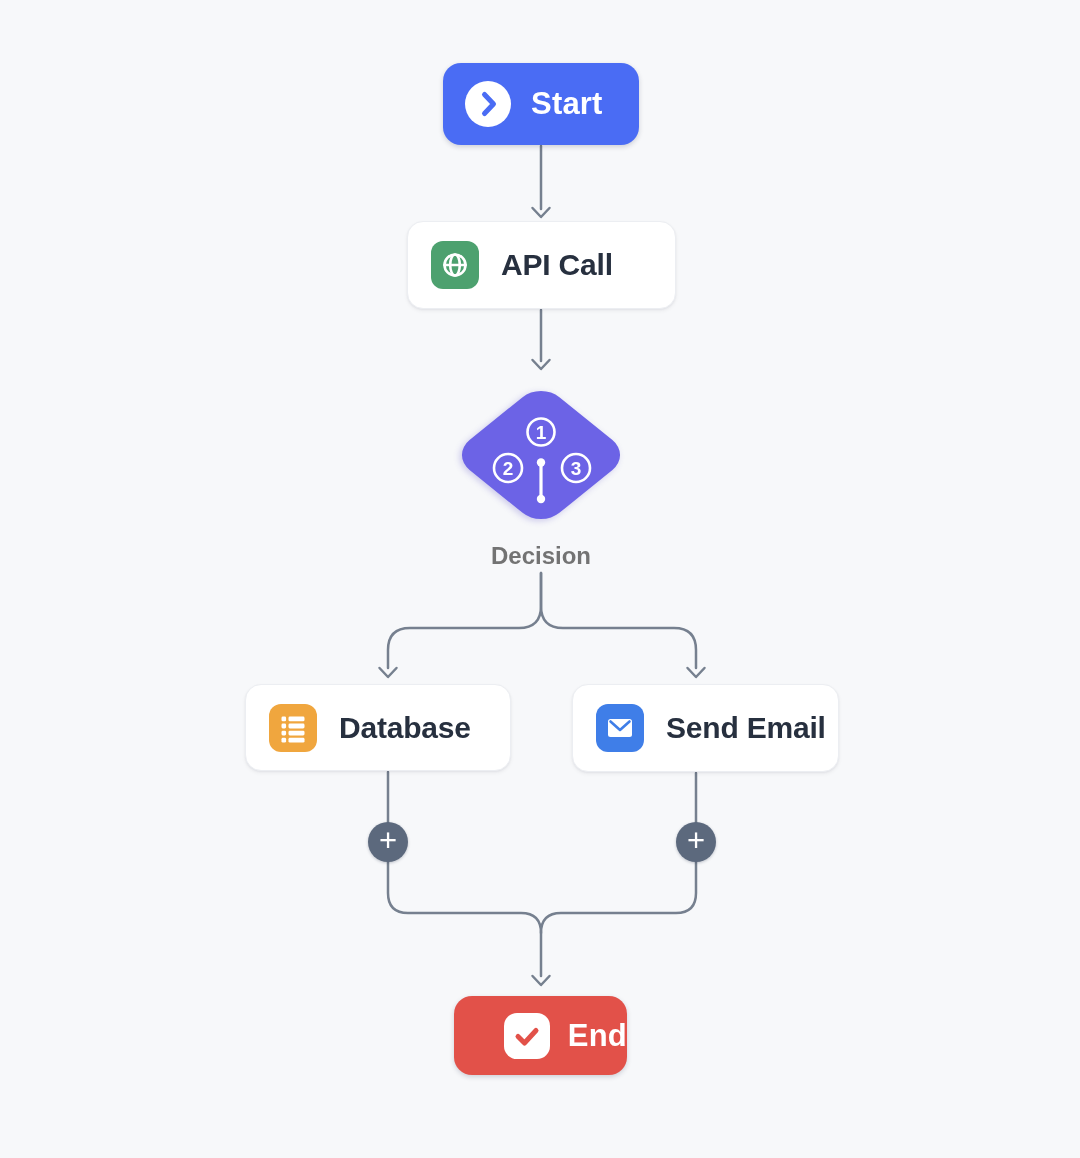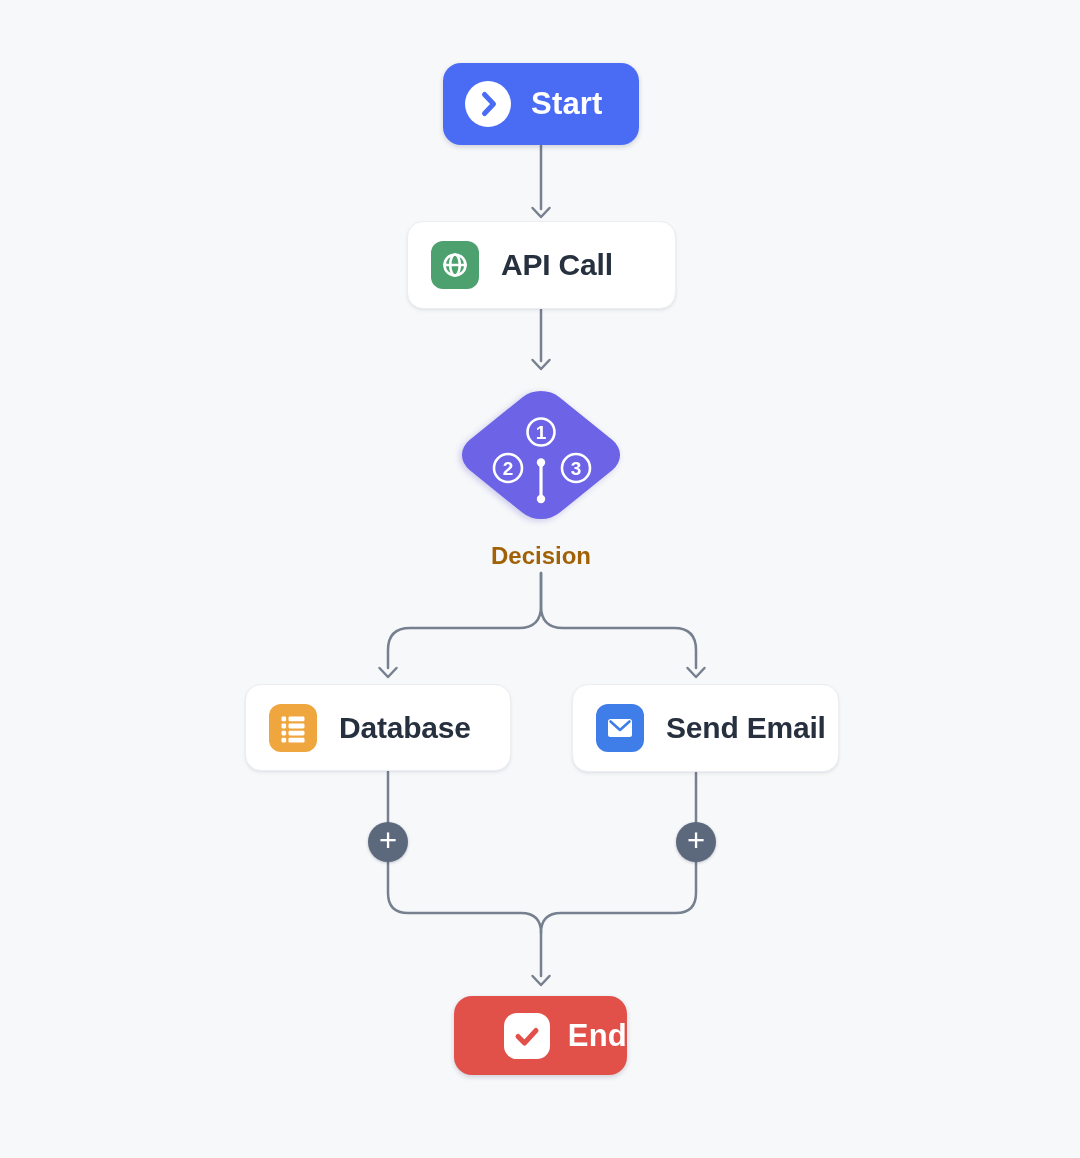--- a/index.html
+++ b/index.html
@@ -101,21 +101,21 @@
     box-shadow: 0 3px 7px rgba(70, 60, 190, 0.25);
   }
   .diamond-icon { position: absolute; left: 50%; top: 50%; transform: translate(-50%, -50%); }
 
   .decision-label {
     position: absolute;
     left: 541px; top: 542px;
     transform: translateX(-50%);
     font-size: 24px;
     font-weight: 600;
-    color: #a16207;
+    color: #737373;
     z-index: 2;
     white-space: nowrap;
     text-align: center;
   }
 
   
   .plus-btn {
     position: absolute;
     width: 40px; height: 40px;
     border-radius: 50%;

